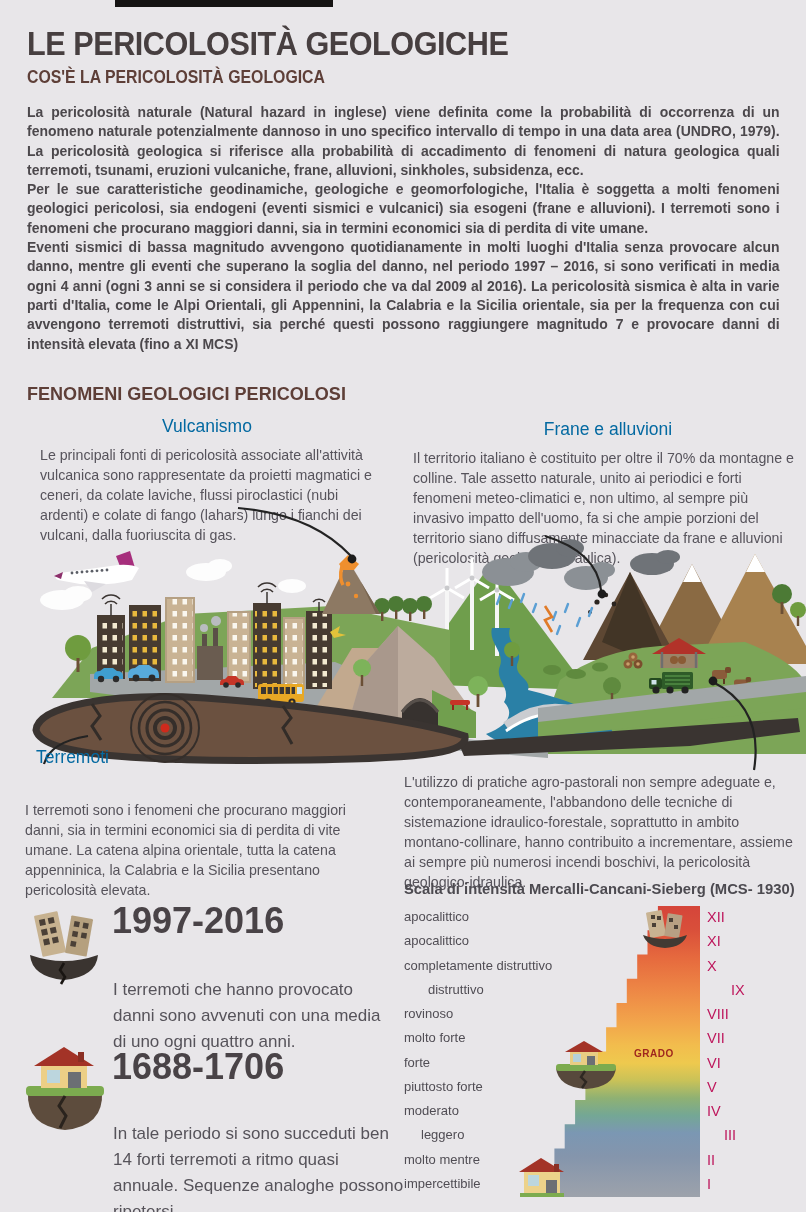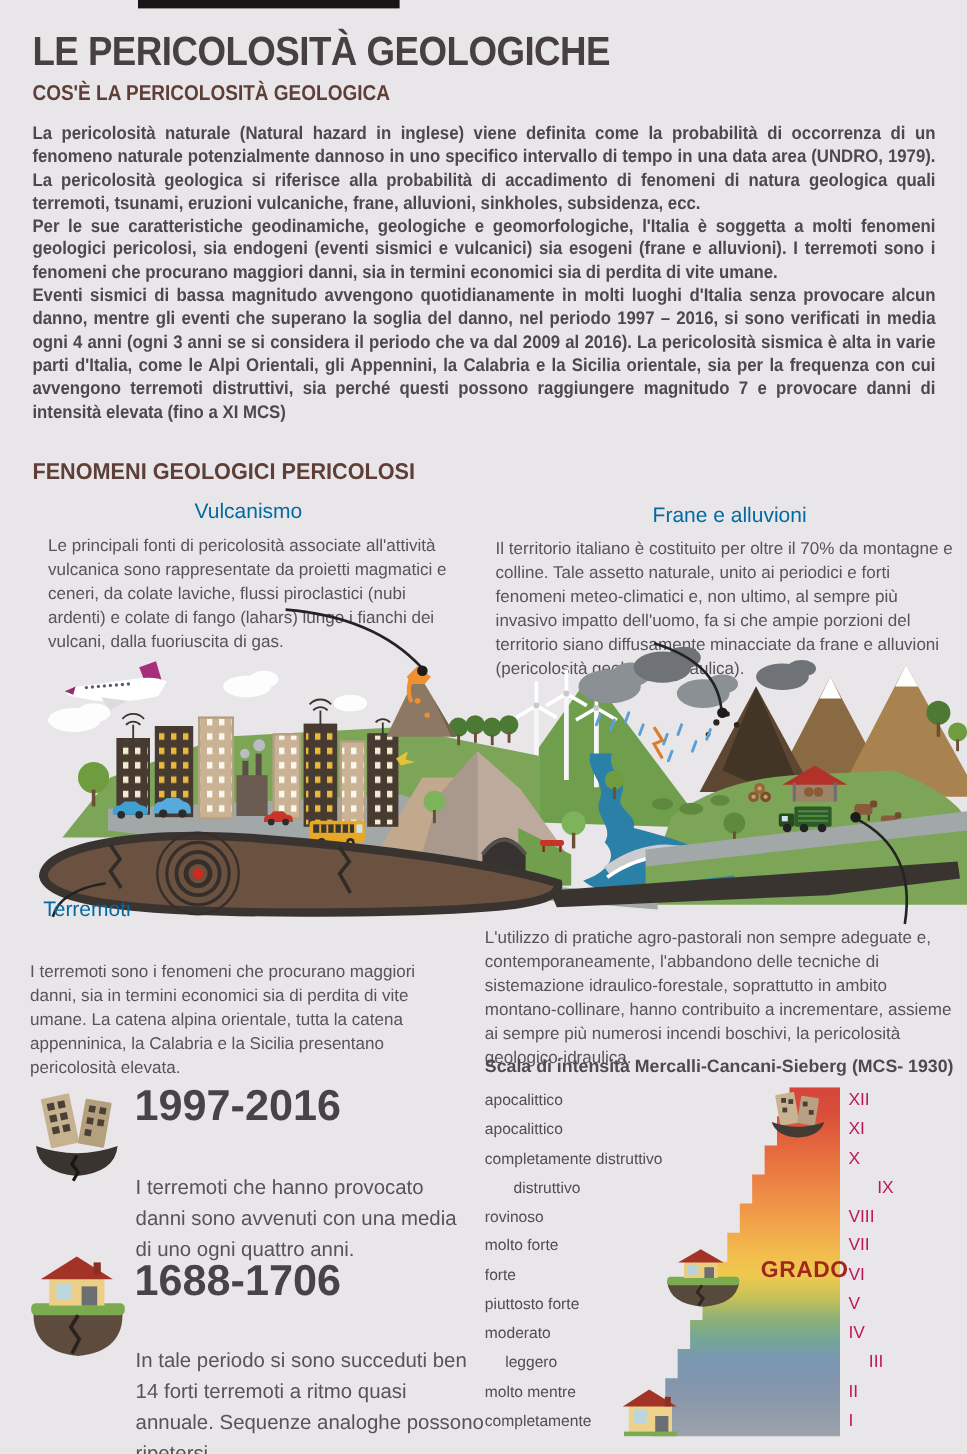--- a/index.html
+++ b/index.html
@@ -16,21 +16,21 @@
   .vulc{left:40px;top:416px;width:334px;}
   .frane{left:413px;top:419px;width:390px;}
   .terr-h{left:36px;top:747px;}
   .terr-p{left:25px;top:800px;width:354px;}
   .agro-p{left:404px;top:772px;width:398px;}
   .mcs-heading{left:404px;top:881px;font-size:14.8px;font-weight:bold;color:#4c4a50;white-space:nowrap;}
   #mcs-rows{left:404px;top:905px;width:402px;height:292px;}
   .mcs-row{position:absolute;left:0;width:402px;height:24.25px;line-height:24.25px;}
   .mcs-label{position:absolute;left:0;font-size:13px;color:#504d54;}
   .mcs-num{position:absolute;left:303px;font-size:14.5px;color:#be185d;}
-  .grado{left:634px;top:1048px;font-size:19px;font-weight:bold;color:#9f271e;letter-spacing:.5px;}
+  .grado{left:634px;top:1048px;font-size:10px;font-weight:bold;color:#9f271e;letter-spacing:.5px;}
   .years{font-size:36px;font-weight:bold;color:#494347;line-height:1;}
   .y1{left:112px;top:903px;}
   .y2{left:112px;top:1049px;}
   .stat-p{font-size:17px;color:#56535a;line-height:26px;}
   .sp1{left:113px;top:960px;width:278px;}
   .sp2{left:113px;top:1104px;width:292px;}
   svg{display:block;}
 </style>
 </head>
 <body>
@@ -471,21 +471,21 @@
     </div>
     <div class="mcs-row" style="top: 218.25px; margin-left: 17px;">
       <span class="mcs-label">leggero</span>
       <span class="mcs-num">III</span>
     </div>
     <div class="mcs-row" style="top: 242.5px;">
       <span class="mcs-label">molto mentre</span>
       <span class="mcs-num">II</span>
     </div>
     <div class="mcs-row" style="top: 266.75px;">
-      <span class="mcs-label">completamente</span>
+      <span class="mcs-label">impercettibile</span>
       <span class="mcs-num">I</span>
     </div>
   </div>
 <div class="abs grado">GRADO</div>
 
 <svg class="abs" style="left:24px;top:901px" width="82" height="86" viewBox="0 0 82 86">
   <rect x="14" y="12" width="24" height="42" rx="1" fill="#c7b290" transform="rotate(-12 26 33)"></rect>
   <rect x="44" y="16" width="22" height="38" rx="1" fill="#b5a07e" transform="rotate(10 55 35)"></rect>
   <g fill="#4a4037">
     <rect x="18" y="17" width="6" height="6" transform="rotate(-12 26 33)"></rect>

